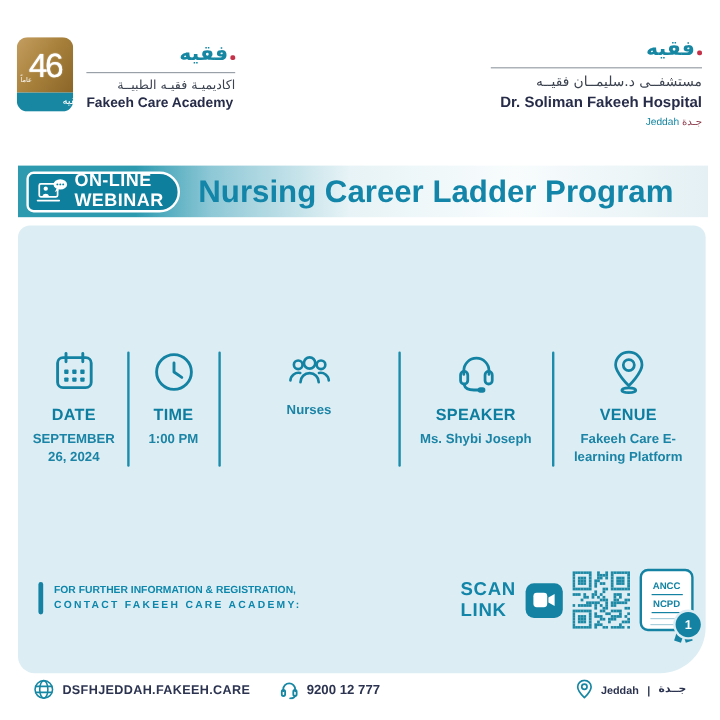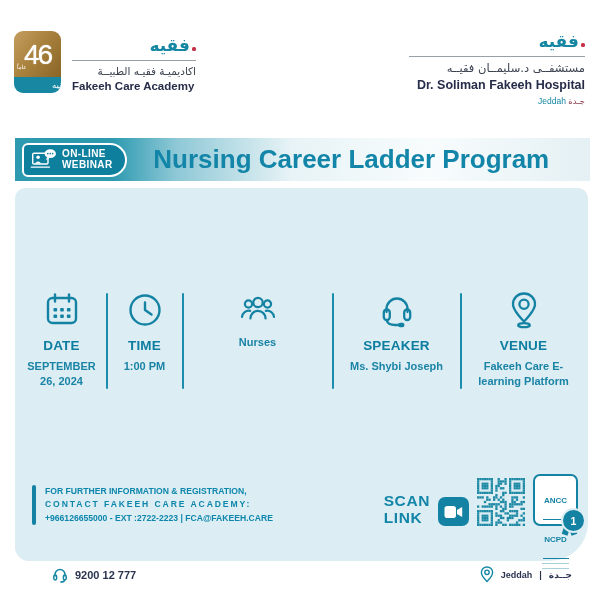--- a/index.html
+++ b/index.html
@@ -29,21 +29,21 @@
   .hospital .name-en{font-size:12.5px;}
   .city{margin-top:4px;font-size:8.5px;font-weight:normal;}
   .city .en{color:#1687a3;}
   .city .ar{color:#8c3a4a;font-family:"DejaVu Sans",sans-serif;}
 
   
   .banner{position:absolute;top:138px;left:15px;width:575px;height:43px;display:flex;align-items:center;
         background:linear-gradient(90deg,#2d9ab0 0%,#2d9ab0 17%,#8ec8d6 28%,#e7f3f6 48%,#f8fcfd 72%,#e4f0f4 100%);}
   .pill{margin-left:7px;background:#0e7f9d;border:2px solid #ffffff;border-radius:6px 17px 17px 6px;
         height:30px;display:flex;align-items:center;padding:0 12px 0 6px;gap:5px;flex:0 0 auto;}
-  .pill-text{color:#fff;font-weight:bold;font-size:10px;line-height:1.08;letter-spacing:0.4px;}
+  .pill-text{color:#fff;font-weight:bold;font-size:15px;line-height:1.08;letter-spacing:0.4px;}
   .banner-title{flex:1;text-align:center;color:#1285a8;font-weight:bold;font-size:26px;margin-right:14px;}
 
   
   .panel{position:absolute;top:188px;left:15px;width:573px;height:373px;background:#dcedf3;
         border-radius:10px 10px 38px 14px;}
 
   .details{position:absolute;top:103px;left:0;right:0;display:flex;justify-content:center;align-items:flex-start;}
   .col{display:flex;flex-direction:column;align-items:center;text-align:center;}
   .col-date{width:88px;} .col-time{width:74px;} .col-aud{width:148px;} .col-spk{width:126px;} .col-ven{width:124px;}
   .vdiv{width:2px;height:96px;background:#1b8cab;border-radius:1px;margin-top:2px;}
@@ -53,28 +53,28 @@
   .col-date .d-value{max-width:80px;}
   .col-ven .d-value{max-width:112px;}
 
   
   .contact{position:absolute;left:17px;top:297px;display:flex;gap:9px;}
   .contact-bar{width:4px;background:#1483a3;border-radius:2px;}
   .contact-lines{font-size:8.6px;font-weight:bold;color:#0d86ac;line-height:1.55;}
   .contact-lines .l2{letter-spacing:1.9px;}
 
   
-  .scan{position:absolute;right:10px;top:286px;display:flex;align-items:flex-end;gap:8px;}
+  .scan{position:absolute;right:10px;top:286px;display:flex;align-items:center;gap:8px;}
   .scan-text{color:#1285a8;font-weight:bold;font-size:15.5px;line-height:1.1;letter-spacing:0.6px;}
   .vid{width:31px;height:29px;background:#1483a3;border-radius:7px;display:flex;align-items:center;justify-content:center;}
   .qr{width:48px;height:48px;}
   .cert{position:relative;width:45px;height:52px;border:2px solid #1483a3;border-radius:7px;background:#fff;
         box-sizing:border-box;padding-top:5px;}
-  .cert-line{font-size:8px;font-weight:bold;color:#1483a3;text-align:center;width:26px;margin:16px auto 2px;
-        border-bottom:1.5px solid #1483a3;padding-bottom:13px;line-height:1.1;}
+  .cert-line{font-size:8px;font-weight:bold;color:#1483a3;text-align:center;width:26px;margin:4px auto 2px;
+        border-bottom:1.5px solid #1483a3;padding-bottom:1px;line-height:1.1;}
   .cert-rule{height:1px;background:#a9cfdd;margin:4px 7px 0;}
   .ribbon{position:absolute;width:6px;height:9px;background:#1483a3;bottom:-11px;}
   .ribbon.r1{right:7px;transform:rotate(18deg);}
   .ribbon.r2{right:0px;transform:rotate(-18deg);}
   .medal{position:absolute;right:-8px;bottom:-7px;width:21px;height:21px;background:#1483a3;border-radius:50%;
         color:#fff;font-weight:bold;font-size:10.5px;display:flex;align-items:center;justify-content:center;
         box-shadow:0 0 0 2px #dcedf3;}
 
   
   .footer{position:absolute;top:566px;left:0;width:600px;display:flex;align-items:center;
@@ -235,21 +235,20 @@
         <div class="d-value">Fakeeh Care E-learning Platform</div>
       </div>
 
     </div>
 
     <div class="contact">
       <div class="contact-bar"></div>
       <div class="contact-lines">
         <div class="l1">FOR FURTHER INFORMATION &amp; REGISTRATION,</div>
         <div class="l2">CONTACT FAKEEH CARE ACADEMY:</div>
-        <div class="l3">+966126655000 - EXT :2722-2223 | FCA@FAKEEH.CARE</div>
       </div>
     </div>
 
     <div class="scan">
       <div class="scan-text">
         <div>SCAN</div>
         <div>LINK</div>
       </div>
       <div class="vid">
         <svg width="19" height="14" viewBox="0 0 19 14">
@@ -481,20 +480,31 @@
         <div class="cert-rule"></div>
         <span class="ribbon r1"></span>
         <span class="ribbon r2"></span>
         <div class="medal">1</div>
       </div>
     </div>
 
   </div>
 
   <div class="footer">
+    <div class="f-item">
+      <svg width="17" height="17" viewBox="0 0 17 17">
+        <g fill="none" stroke="#1687a3" stroke-width="1.3">
+          <circle cx="8.5" cy="8.5" r="7.3"></circle>
+          <ellipse cx="8.5" cy="8.5" rx="3.4" ry="7.3"></ellipse>
+          <line x1="1.4" y1="6" x2="15.6" y2="6"></line>
+          <line x1="1.4" y1="11" x2="15.6" y2="11"></line>
+        </g>
+      </svg>
+      <span class="f-site">DSFHJEDDAH.FAKEEH.CARE</span>
+    </div>
     <div class="f-item f-phone-item">
       <svg width="16" height="16" viewBox="0 0 16 16">
         <g fill="none" stroke="#1687a3" stroke-width="1.5" stroke-linecap="round">
           <path d="M3 9 v-1.5 a5 5 0 0 1 10 0 V9"></path>
           <rect x="1.8" y="8" width="2.8" height="5" rx="1.4"></rect>
           <rect x="11.4" y="8" width="2.8" height="5" rx="1.4"></rect>
           <path d="M12.8 13 q-0.5 2 -4 2"></path>
         </g>
       </svg>
       <span class="f-phone">9200 12 777</span>

